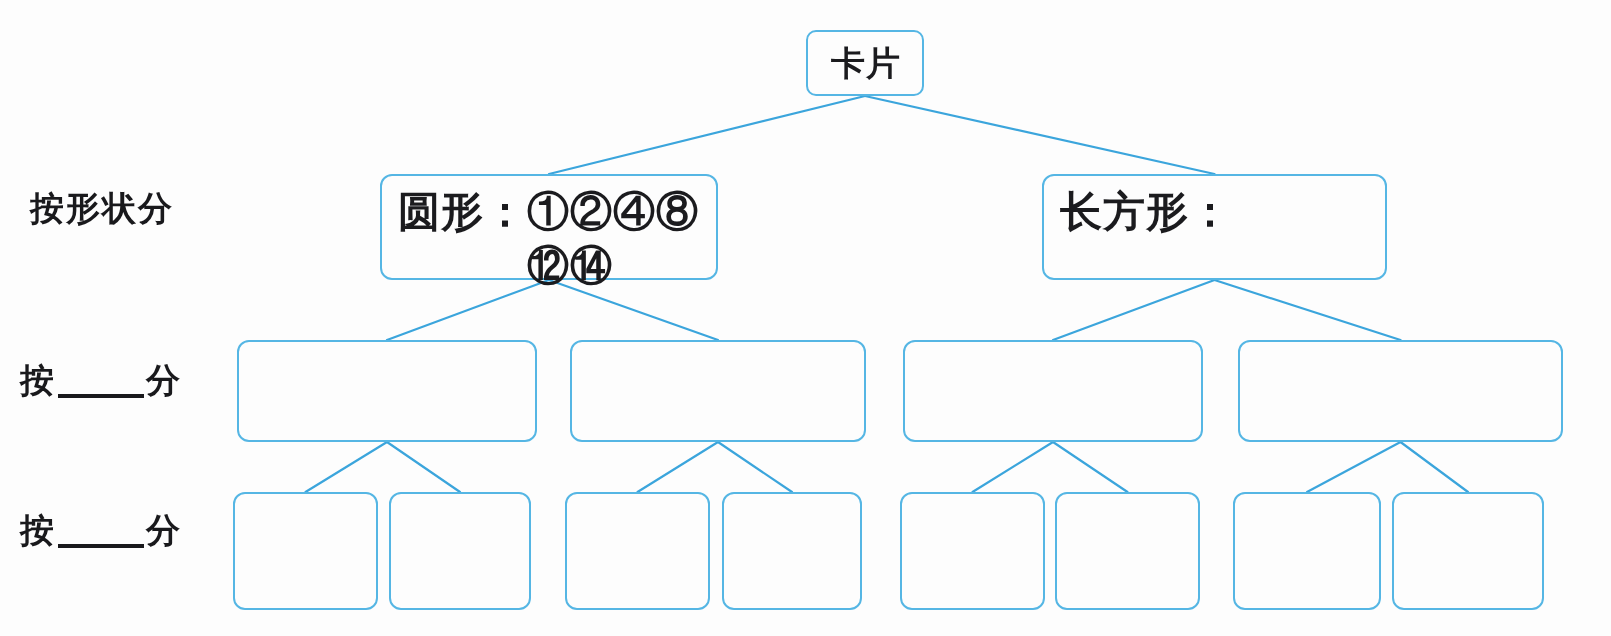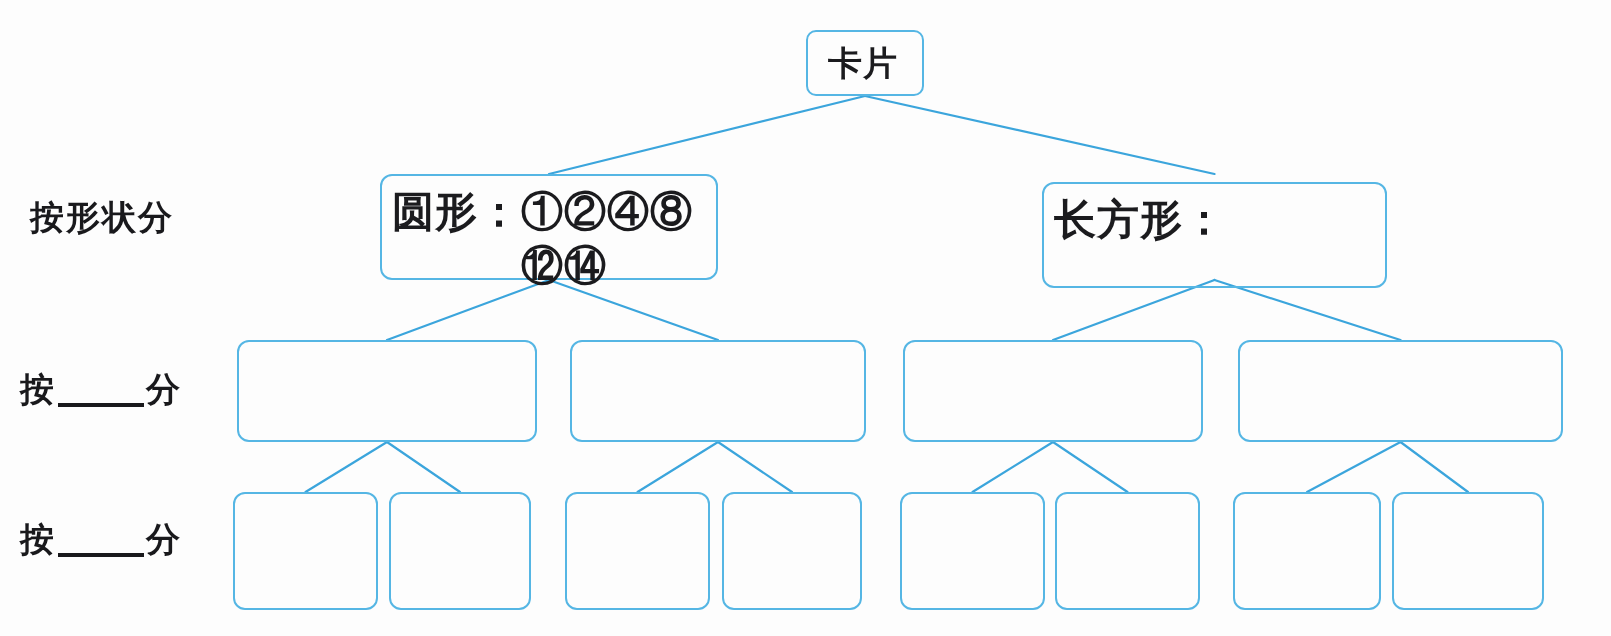--- a/index.html
+++ b/index.html
@@ -33,41 +33,40 @@
     position: absolute;
     z-index: 3;
     color: #19191c;
     font-family: "Liberation Serif", "DejaVu Serif", serif;
     font-size: 34px;
     font-weight: 600;
     letter-spacing: 2px;
     white-space: nowrap;
     display: flex;
     align-items: flex-end;
-    margin-top: 9px;
   }
   .row-label .blank {
     display: inline-block;
     width: 86px;
     border-bottom: 4px solid #19191c;
     margin: 0 2px 6px 2px;
     height: 26px;
   }
 
   
   .node {
     position: absolute;
     z-index: 2;
     box-sizing: border-box;
     border: 2px solid #55b6e4;
     border-radius: 12px;
     background: transparent;
   }
   .node.filled {
-    padding: 10px 14px 8px 10px;
+    padding: 10px 14px 8px 16px;
   }
   .node-text {
     color: #1b1b1e;
     font-family: "Liberation Serif", "DejaVu Serif", serif;
     font-size: 42px;
     font-weight: 600;
     line-height: 1.28;
     letter-spacing: 1px;
     white-space: pre-line;
   }
@@ -122,21 +121,21 @@
     </div>
 
   <div id="node-layer">
       <div class="node root-box filled" style="left: 806px; top: 30px; width: 118px; height: 66px; border-color: rgb(85, 182, 228);">
         <div class="node-text root" style="color: rgb(27, 27, 30);">卡片</div>
       </div>
       <div class="node filled" style="left: 380px; top: 174px; width: 338px; height: 106px; border-color: rgb(85, 182, 228);">
         <div class="node-text" style="color: rgb(27, 27, 30);">圆形：①②④⑧
 　　　⑫⑭</div>
       </div>
-      <div class="node filled" style="left: 1042px; top: 174px; width: 345px; height: 106px; border-color: rgb(85, 182, 228); margin-top: 8px;">
+      <div class="node filled" style="left: 1042px; top: 174px; width: 345px; height: 106px; border-color: rgb(85, 182, 228);">
         <div class="node-text" style="color: rgb(27, 27, 30);">长方形：</div>
       </div>
       <div class="node" style="left: 237px; top: 340px; width: 300px; height: 102px; border-color: rgb(85, 182, 228);"></div>
       <div class="node" style="left: 570px; top: 340px; width: 296px; height: 102px; border-color: rgb(85, 182, 228);"></div>
       <div class="node" style="left: 903px; top: 340px; width: 300px; height: 102px; border-color: rgb(85, 182, 228);"></div>
       <div class="node" style="left: 1238px; top: 340px; width: 325px; height: 102px; border-color: rgb(85, 182, 228);"></div>
       <div class="node" style="left: 233px; top: 492px; width: 145px; height: 118px; border-color: rgb(85, 182, 228);"></div>
       <div class="node" style="left: 389px; top: 492px; width: 142px; height: 118px; border-color: rgb(85, 182, 228);"></div>
       <div class="node" style="left: 565px; top: 492px; width: 145px; height: 118px; border-color: rgb(85, 182, 228);"></div>
       <div class="node" style="left: 722px; top: 492px; width: 140px; height: 118px; border-color: rgb(85, 182, 228);"></div>

